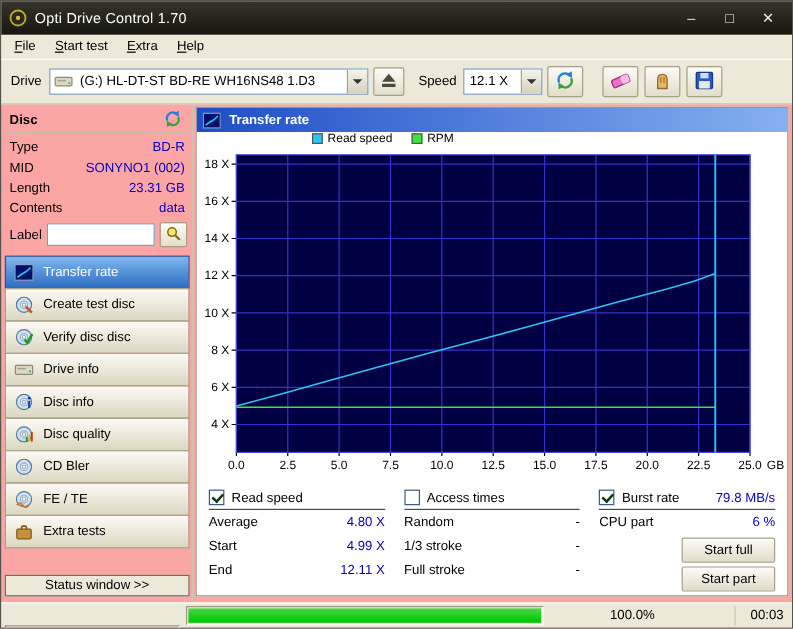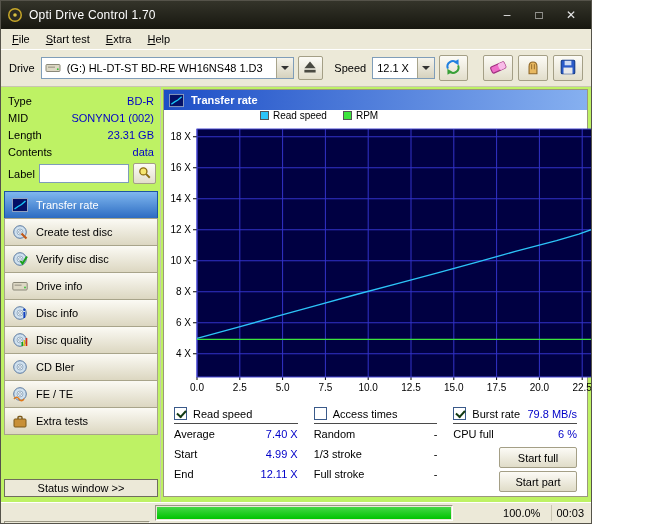--- a/index.html
+++ b/index.html
@@ -1,18 +1,18 @@
 <!DOCTYPE html>
 <html><head>
 <meta charset="utf-8">
 <style>
   *{box-sizing:border-box;margin:0;padding:0;}
   html,body{margin:0;padding:0;}
   body{font-family:"Liberation Sans",sans-serif;font-size:11px;color:#000;background:#fff;}
-  .window{width:592px;height:524px;background:#bef264;border:1px solid #55534a;display:flex;flex-direction:column;overflow:hidden;}
+  .window{width:661px;height:524px;background:#fca5a5;border:1px solid #55534a;display:flex;flex-direction:column;overflow:hidden;}
 
   
   .titlebar{height:28px;flex:0 0 28px;background:linear-gradient(#34342a,#17170f);color:#fff;display:flex;align-items:center;padding:0 6px;gap:6px;}
   .app-icon{width:16px;height:16px;display:flex;}
   .app-icon svg{width:16px;height:16px;}
   .title-text{font-size:12px;letter-spacing:.2px;}
   .winbtns{margin-left:auto;display:flex;gap:4px;}
   .wbtn{width:28px;height:22px;display:flex;align-items:center;justify-content:center;color:#e8e8e8;font-size:12px;cursor:default;}
 
   
@@ -171,20 +171,31 @@
               <rect x="5" y="2.5" width="6" height="4" fill="#cfdcf2"></rect>
               <rect x="4" y="8.5" width="8" height="5.5" fill="#e9e9e9"></rect>
             </svg></span>
         </button>
       </span>
   </div>
 
   <div class="content">
 
     <div class="sidebar">
+      <div class="disc-header">
+        <span>Disc</span>
+        <button class="disc-refresh">
+            <span><svg viewBox="0 0 16 16">
+                <path d="M3.5 9.5 A 4.8 4.8 0 0 1 11.3 4.2" fill="none" stroke="#2080e0" stroke-width="1.8"></path>
+                <polygon points="12.9,1.2 13,6.4 8.6,3.6" fill="#2080e0"></polygon>
+                <path d="M12.5 6.5 A 4.8 4.8 0 0 1 4.7 11.8" fill="none" stroke="#38a038" stroke-width="1.8"></path>
+                <polygon points="3.1,14.8 3,9.6 7.4,12.4" fill="#38a038"></polygon>
+              </svg></span>
+          </button>
+      </div>
       <div class="disc-fields">
           <div class="field-row">
             <span class="f-label">Type</span>
             <span class="f-value">BD-R</span>
           </div>
           <div class="field-row">
             <span class="f-label">MID</span>
             <span class="f-value">SONYNO1 (002)</span>
           </div>
           <div class="field-row">
@@ -395,21 +406,21 @@
           </svg>
       </div>
       <div class="results">
           <div class="rcol">
             <div class="rhead">
               <span class="cb checked"></span>
               <span class="cb-label">Read speed</span>
             </div>
             <div class="rrow">
               <span class="rlabel">Average</span>
-              <span class="rvalue">7.40 X</span>
+              <span class="rvalue">4.80 X</span>
             </div>
             <div class="rrow">
               <span class="rlabel">Start</span>
               <span class="rvalue">4.99 X</span>
             </div>
             <div class="rrow">
               <span class="rlabel">End</span>
               <span class="rvalue">12.11 X</span>
             </div>
           </div>
@@ -431,21 +442,21 @@
               <span class="rvalue plain">-</span>
             </div>
           </div>
           <div class="rcol">
             <div class="rhead">
               <span class="cb checked"></span>
               <span class="cb-label">Burst rate</span>
               <span class="head-val">79.8 MB/s</span>
             </div>
             <div class="rrow">
-              <span class="rlabel">CPU full</span>
+              <span class="rlabel">CPU part</span>
               <span class="rvalue">6 %</span>
             </div>
             <button class="action-btn">Start full</button>
             <button class="action-btn">Start part</button>
           </div>
         </div>
     </div>
 
   </div>
 

